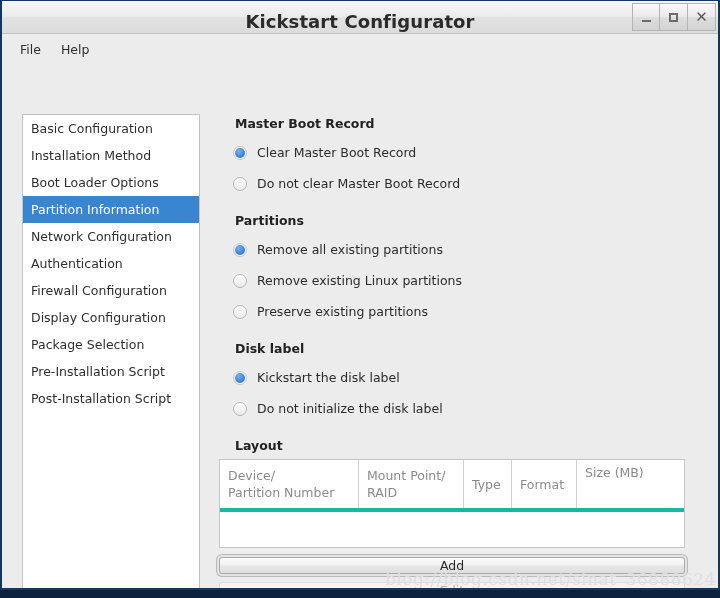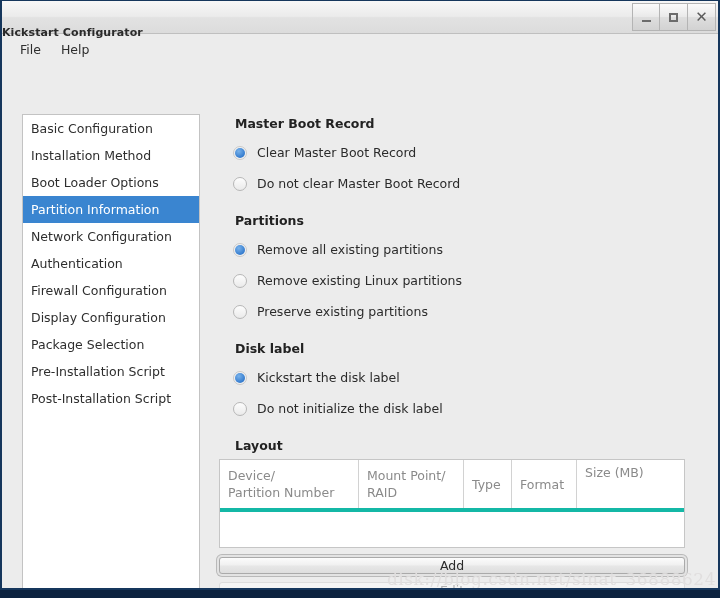--- a/index.html
+++ b/index.html
@@ -28,24 +28,24 @@
 
   
   #titlebar {
     position: relative;
     height: 33px;
     background: linear-gradient(to bottom, #f7f7f7 0%, #ebebeb 48%, #e2e2e2 52%, #dcdcdc 100%);
     border-bottom: 1px solid #bfbfbf;
   }
   #title-text {
     position: absolute;
-    left: 0; right: 0; top: 15px;
+    left: 0; right: 0; top: 4px;
     line-height: 33px;
-    text-align: left;
-    font-size: 11px;
+    text-align: center;
+    font-size: 18px;
     font-weight: bold;
     color: #2b2b2b;
     letter-spacing: 0.1px;
   }
   #window-controls {
     position: absolute;
     right: 2px; top: 2px;
     display: flex;
     height: 28px;
   }
@@ -330,16 +330,16 @@
         <div id="btnrow">
           <div class="btn default-focus">Add</div>
           <div class="btn disabled">Edit</div>
           <div class="btn disabled">Delete</div>
           <div class="btn">RAID</div>
         </div>
       </div>
 
     </div>
 
-    <div id="watermark">disk://blog.csdn.net/sinat_36888624</div>
+    <div id="watermark">blog://blog.csdn.net/sinat_36888624</div>
 
   </div>
 </div>
 
 </body></html>

